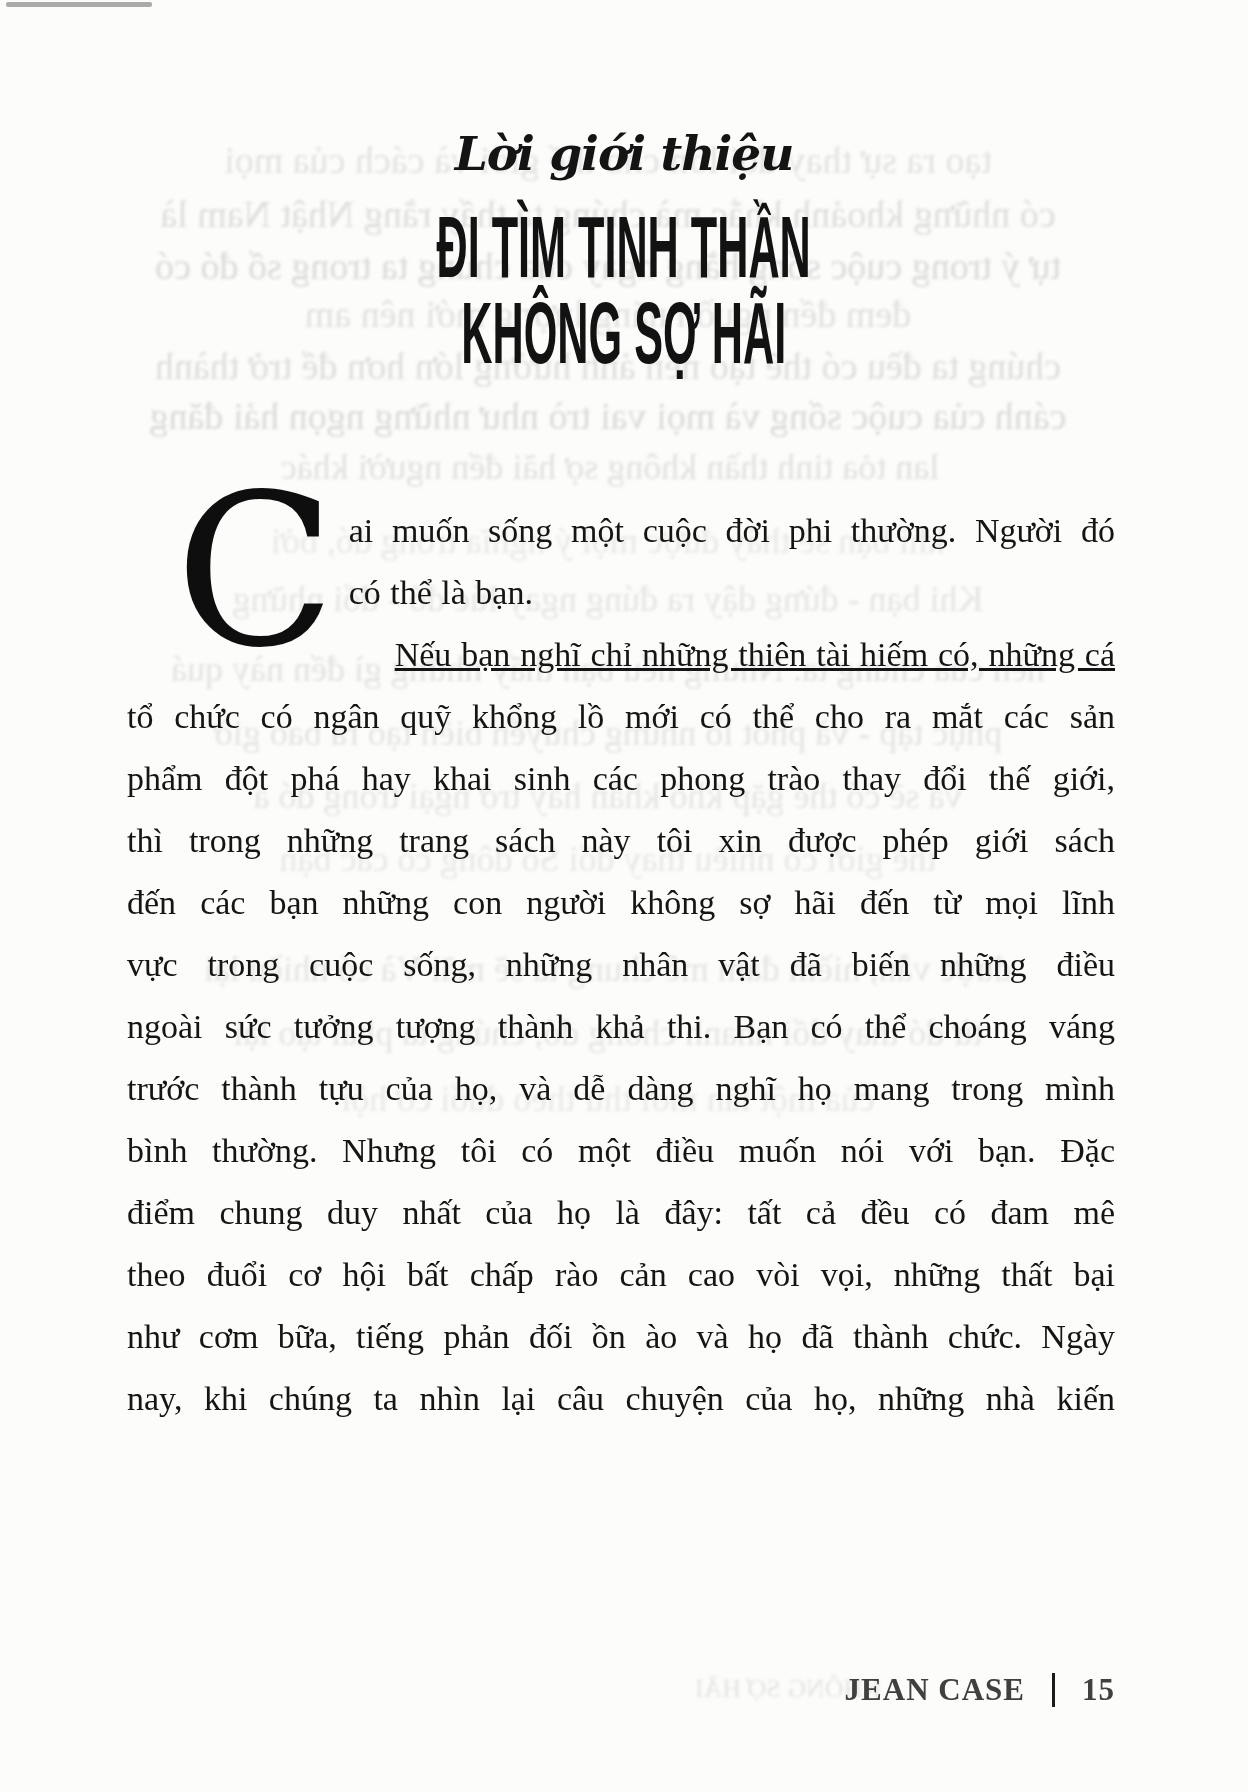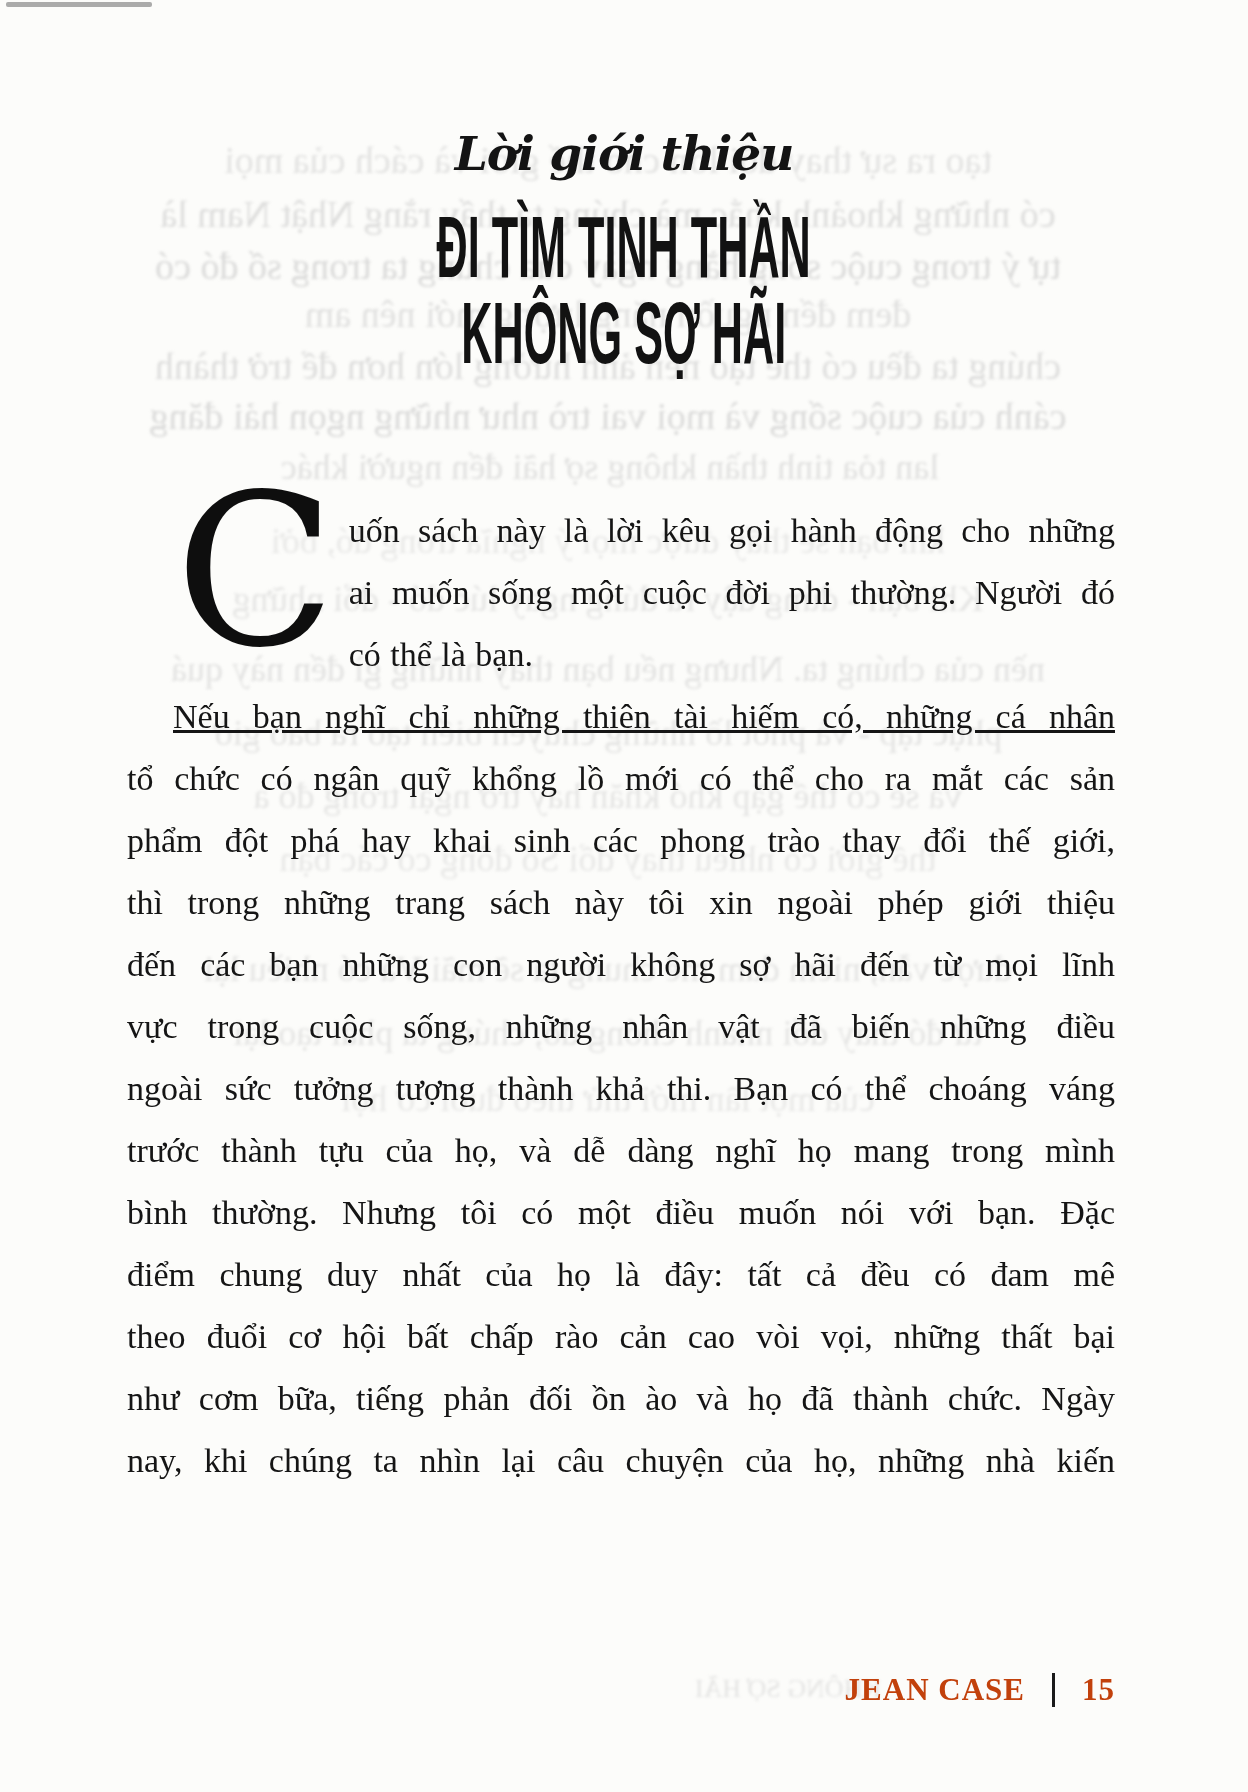--- a/index.html
+++ b/index.html
@@ -77,21 +77,21 @@
     font-weight:400;
     font-size:210px;
     line-height:210px;
     color:#0e0e0e;
   }
   .footer{
     position:absolute;top:1672px;right:133px;
     display:flex;align-items:center;
     font-family:"Liberation Serif",serif;
     font-weight:700;font-size:31px;letter-spacing:1px;
-    color:#c2410c;
+    color:#404040;
     text-align:right;
   }
   .footer .sep{
     width:3px;height:34px;background:#1a1a1a;
     margin:0 27px;
   }
 </style>
 </head>
 <body>
 
@@ -128,29 +128,28 @@
         <span class="title-line">ĐI TÌM TINH THẦN</span>
       </div>
       <div class="title-row">
         <span class="title-line">KHÔNG SỢ HÃI</span>
       </div>
     </div>
 
     <div class="body-text">
         <div class="para">
           <span class="dropcap">C</span>
-          <div class="line">uốn sách này là lời kêu gọi hành động cho những</div>
           <div class="line">ai muốn sống một cuộc đời phi thường. Người đó</div>
           <div class="line last">có thể là bạn.</div>
         </div>
         <div class="para">
           <div class="line indent">Nếu bạn nghĩ chỉ những thiên tài hiếm có, những cá nhân</div>
           <div class="line">tổ chức có ngân quỹ khổng lồ mới có thể cho ra mắt các sản</div>
           <div class="line">phẩm đột phá hay khai sinh các phong trào thay đổi thế giới,</div>
-          <div class="line">thì trong những trang sách này tôi xin ngoài phép giới thiệu</div>
+          <div class="line">thì trong những trang sách này tôi xin được phép giới sách</div>
           <div class="line">đến các bạn những con người không sợ hãi đến từ mọi lĩnh</div>
           <div class="line">vực trong cuộc sống, những nhân vật đã biến những điều</div>
           <div class="line">ngoài sức tưởng tượng thành khả thi. Bạn có thể choáng váng</div>
           <div class="line">trước thành tựu của họ, và dễ dàng nghĩ họ mang trong mình</div>
           <div class="line">bình thường. Nhưng tôi có một điều muốn nói với bạn. Đặc</div>
           <div class="line">điểm chung duy nhất của họ là đây: tất cả đều có đam mê</div>
           <div class="line">theo đuổi cơ hội bất chấp rào cản cao vòi vọi, những thất bại</div>
           <div class="line">như cơm bữa, tiếng phản đối ồn ào và họ đã thành chức. Ngày</div>
           <div class="line">nay, khi chúng ta nhìn lại câu chuyện của họ, những nhà kiến</div>
         </div>

